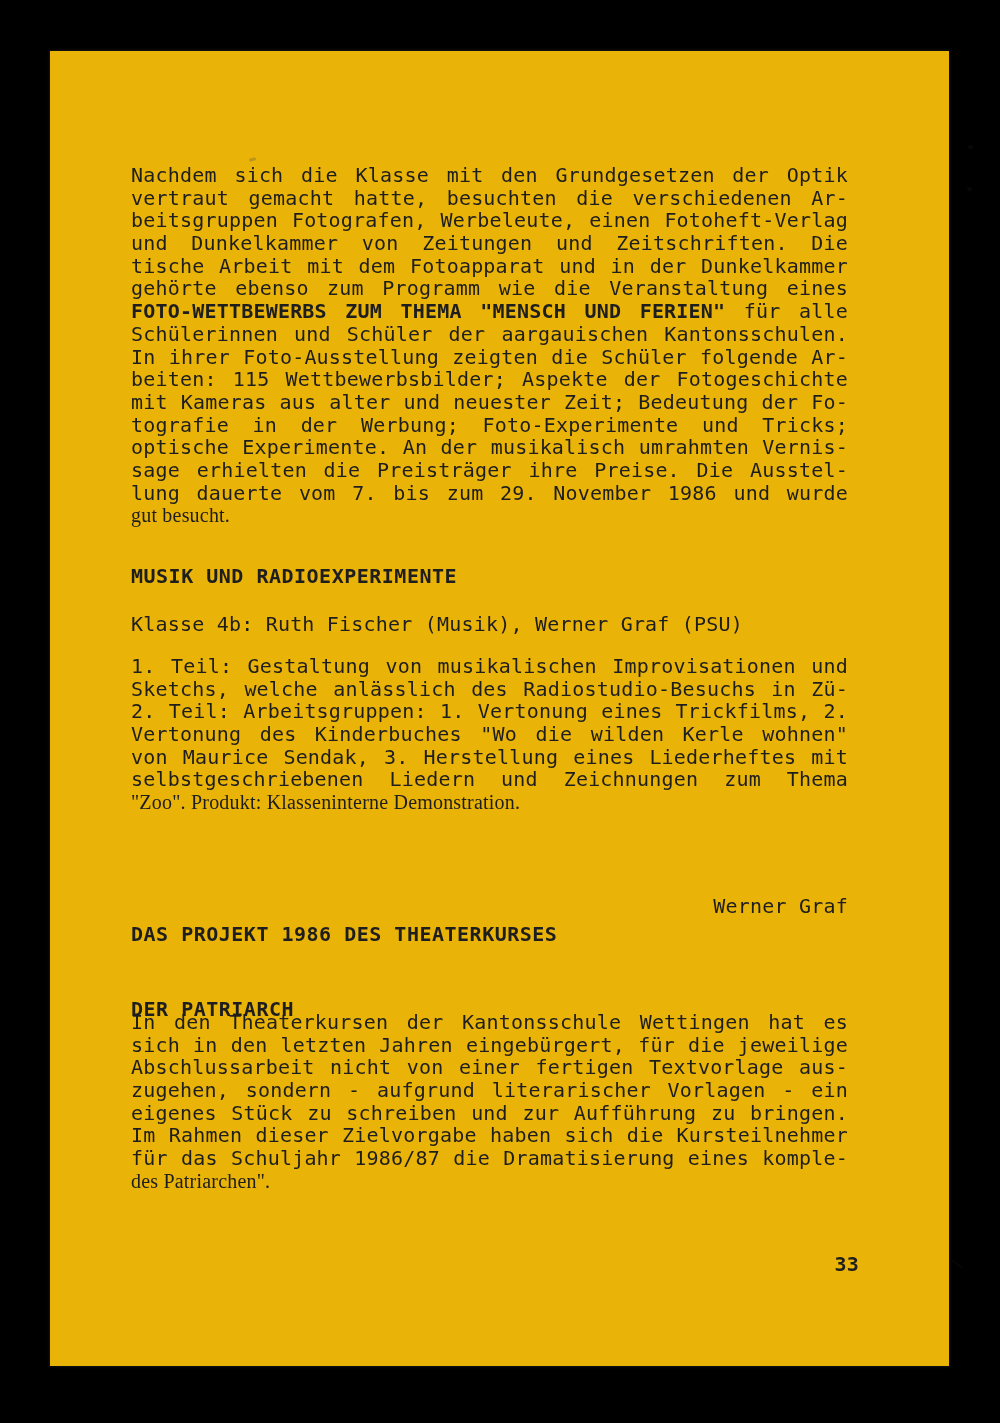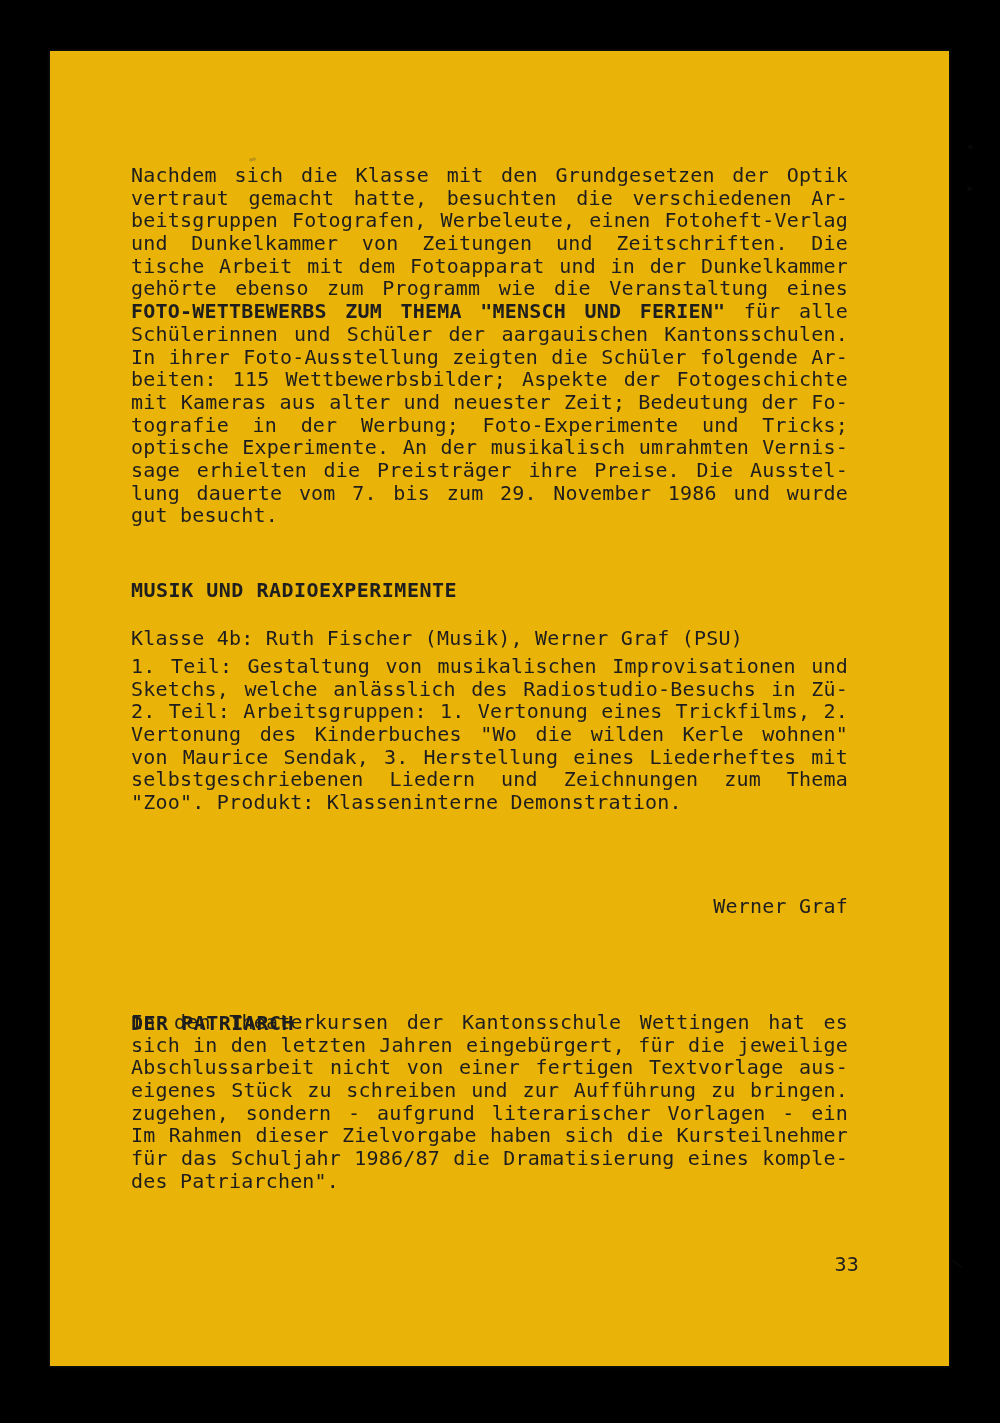--- a/index.html
+++ b/index.html
@@ -29,30 +29,31 @@
   }
   .line {
     text-align: justify;
     text-align-last: justify;
     height: 22.7px;
     overflow: hidden;
   }
   .line.last {
     text-align: left;
     text-align-last: left;
+    font-family: Liberation Serif, serif;
   }
   .heading {
     font-weight: bold;
     letter-spacing: 0.5px;
   }
-  .plain { text-align: left; text-align-last: left; margin-top: 14px; }
+  .plain { text-align: left; text-align-last: left; }
   .sig { text-align: right; text-align-last: right; }
   .pagenum {
     width: 728px;
-    text-align: right; text-align-last: right;
+    text-align: right; text-align-last: right; font-weight: bold;
   }
   b { font-weight: bold; }
   .speck {
     position: absolute;
     background: rgba(60,60,60,0.25);
     border-radius: 2px;
   }
   .speck1 { left: 199px; top: 107px; width: 7px; height: 3px; transform: rotate(-12deg); }
   .speck2 { left: 918px; top: 94px;  width: 5px; height: 4px; opacity: .5; }
   .speck3 { left: 917px; top: 136px; width: 5px; height: 4px; opacity: .5; }
@@ -90,28 +91,29 @@
     <div class="line">Sketchs, welche anlässlich des Radiostudio-Besuchs in Zü-</div>
     <div class="line">2. Teil: Arbeitsgruppen: 1. Vertonung eines Trickfilms, 2.</div>
     <div class="line">Vertonung des Kinderbuches "Wo die wilden Kerle wohnen"</div>
     <div class="line">von Maurice Sendak, 3. Herstellung eines Liederheftes mit</div>
     <div class="line">selbstgeschriebenen Liedern und Zeichnungen zum Thema</div>
     <div class="line last">"Zoo". Produkt: Klasseninterne Demonstration.</div>
   </div>
 
   <div class="block sig" style="top:844px">Werner Graf</div>
 
+  <div class="block heading plain" style="top:872px">DAS PROJEKT 1986 DES THEATERKURSES</div>
   <div class="block heading plain" style="top:947px">DER PATRIARCH</div>
 
   <div class="block" style="top:960px">
     <div class="line">In den Theaterkursen der Kantonsschule Wettingen hat es</div>
     <div class="line">sich in den letzten Jahren eingebürgert, für die jeweilige</div>
     <div class="line">Abschlussarbeit nicht von einer fertigen Textvorlage aus-</div>
+    <div class="line">zugehen, sondern - aufgrund literarischer Vorlagen - ein</div>
     <div class="line">eigenes Stück zu schreiben und zur Aufführung zu bringen.</div>
-    <div class="line">zugehen, sondern - aufgrund literarischer Vorlagen - ein</div>
     <div class="line">Im Rahmen dieser Zielvorgabe haben sich die Kursteilnehmer</div>
     <div class="line">für das Schuljahr 1986/87 die Dramatisierung eines komple-</div>
     <div class="line last">des Patriarchen".</div>
   </div>
 
   <div class="block pagenum" style="top:1202px">33</div>
 
   <div class="speck speck1"></div>
   <div class="speck speck2"></div>
   <div class="speck speck3"></div>

